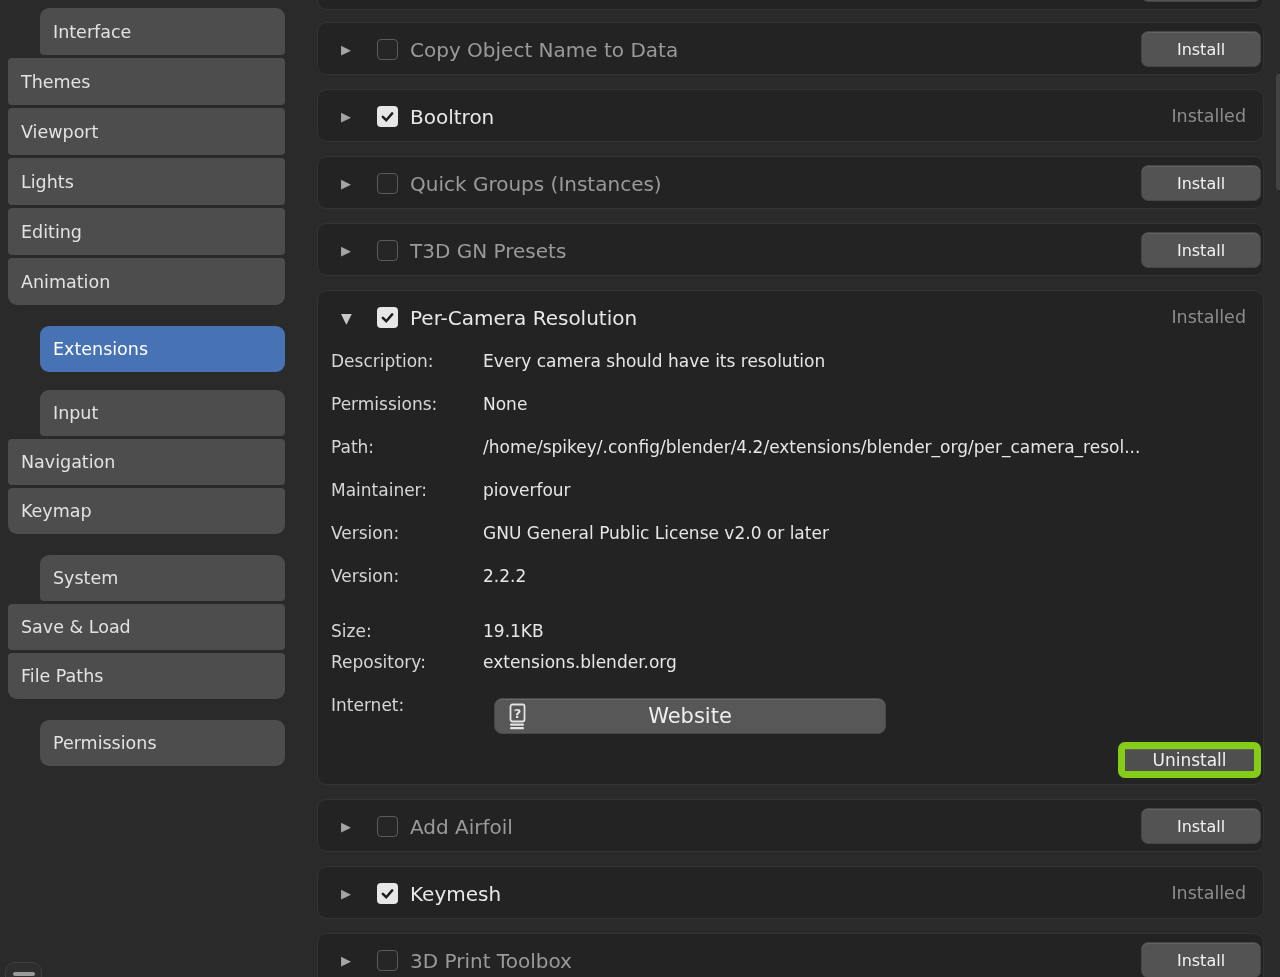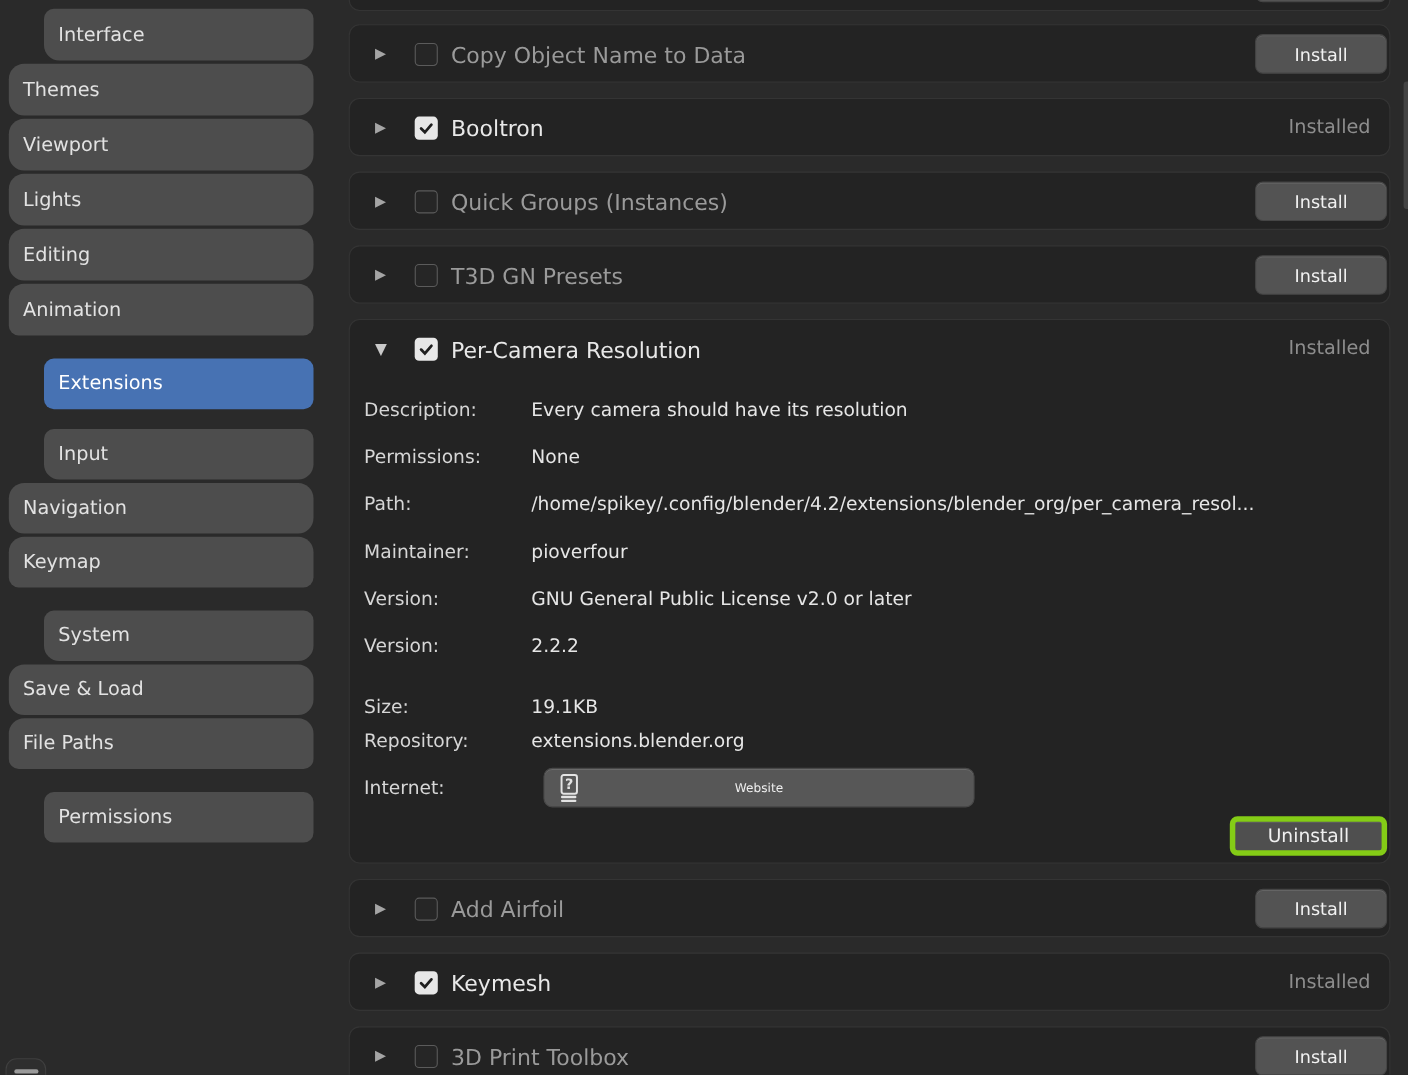--- a/index.html
+++ b/index.html
@@ -10,21 +10,21 @@
     position:relative;
     font-family:"DejaVu Sans","Liberation Sans",sans-serif;
     -webkit-font-smoothing:antialiased;
   }
 
   
   .sb-group { position:absolute; left:8px; width:277px; }
   .sb-item {
     height:47px; margin-bottom:3px;
     background:#4d4d4d;
-    border-radius:14px;
+    border-radius:4px;
     display:flex; align-items:center;
     padding-left:13px; box-sizing:border-box;
     color:#e2e2e2; font-size:17.5px;
     cursor:pointer;
   }
   .sb-item.h46 { height:46px; }
   .sb-item:first-child { border-top-left-radius:9px; border-top-right-radius:9px;margin-left:32px; }
   .sb-item:last-child  { border-bottom-left-radius:9px; border-bottom-right-radius:9px; margin-bottom:0; }
   .sb-item.active { background:#4772b3; color:#ffffff; }
 
@@ -68,44 +68,44 @@
     box-sizing:border-box; cursor:pointer;
   }
   .status-text {
     position:absolute; right:17px; top:0;
     line-height:53px; font-size:17.5px; color:#8d8d8d;
   }
 
   
   .detail-row {
     position:absolute; left:13px; right:14px; height:43px;
-    display:flex; align-items:center;
+    display:flex; 
   }
   .detail-label { width:152px; flex:none; font-size:17px; color:#d6d6d6; }
   .detail-value { font-size:17px; color:#e6e6e6; white-space:nowrap; overflow:hidden; }
   .website-btn {
     position:absolute; left:163px; top:3px;
     width:392px; height:36px;
     background:#575757;
     border:1px solid #484848;
     box-shadow:inset 0 1px 0 #6a6a6a;
     border-radius:8px;
     display:flex; align-items:center;
     box-sizing:border-box; cursor:pointer;
   }
   .website-btn .ico { margin-left:11px; flex:none; display:flex; }
   .website-btn .lbl {
     position:absolute; left:0; right:0; text-align:center;
-    color:#efefef; font-size:11px;
+    color:#efefef; font-size:21px;
   }
   .uninstall-btn {
     position:absolute; right:2px; top:451px;
     width:143px; height:36px;
     background:#4f4f4f;
-    border:5px solid #84cc16;
+    border:7px solid #84cc16;
     box-shadow:inset 0 1px 0 #616161;
     border-radius:7px;
     display:flex; align-items:center; justify-content:center;
     color:#f0f0f0; font-size:17px;
     box-sizing:border-box; cursor:pointer;
   }
 
   
   .scroll-thumb {
     position:absolute; right:0; top:74px;

